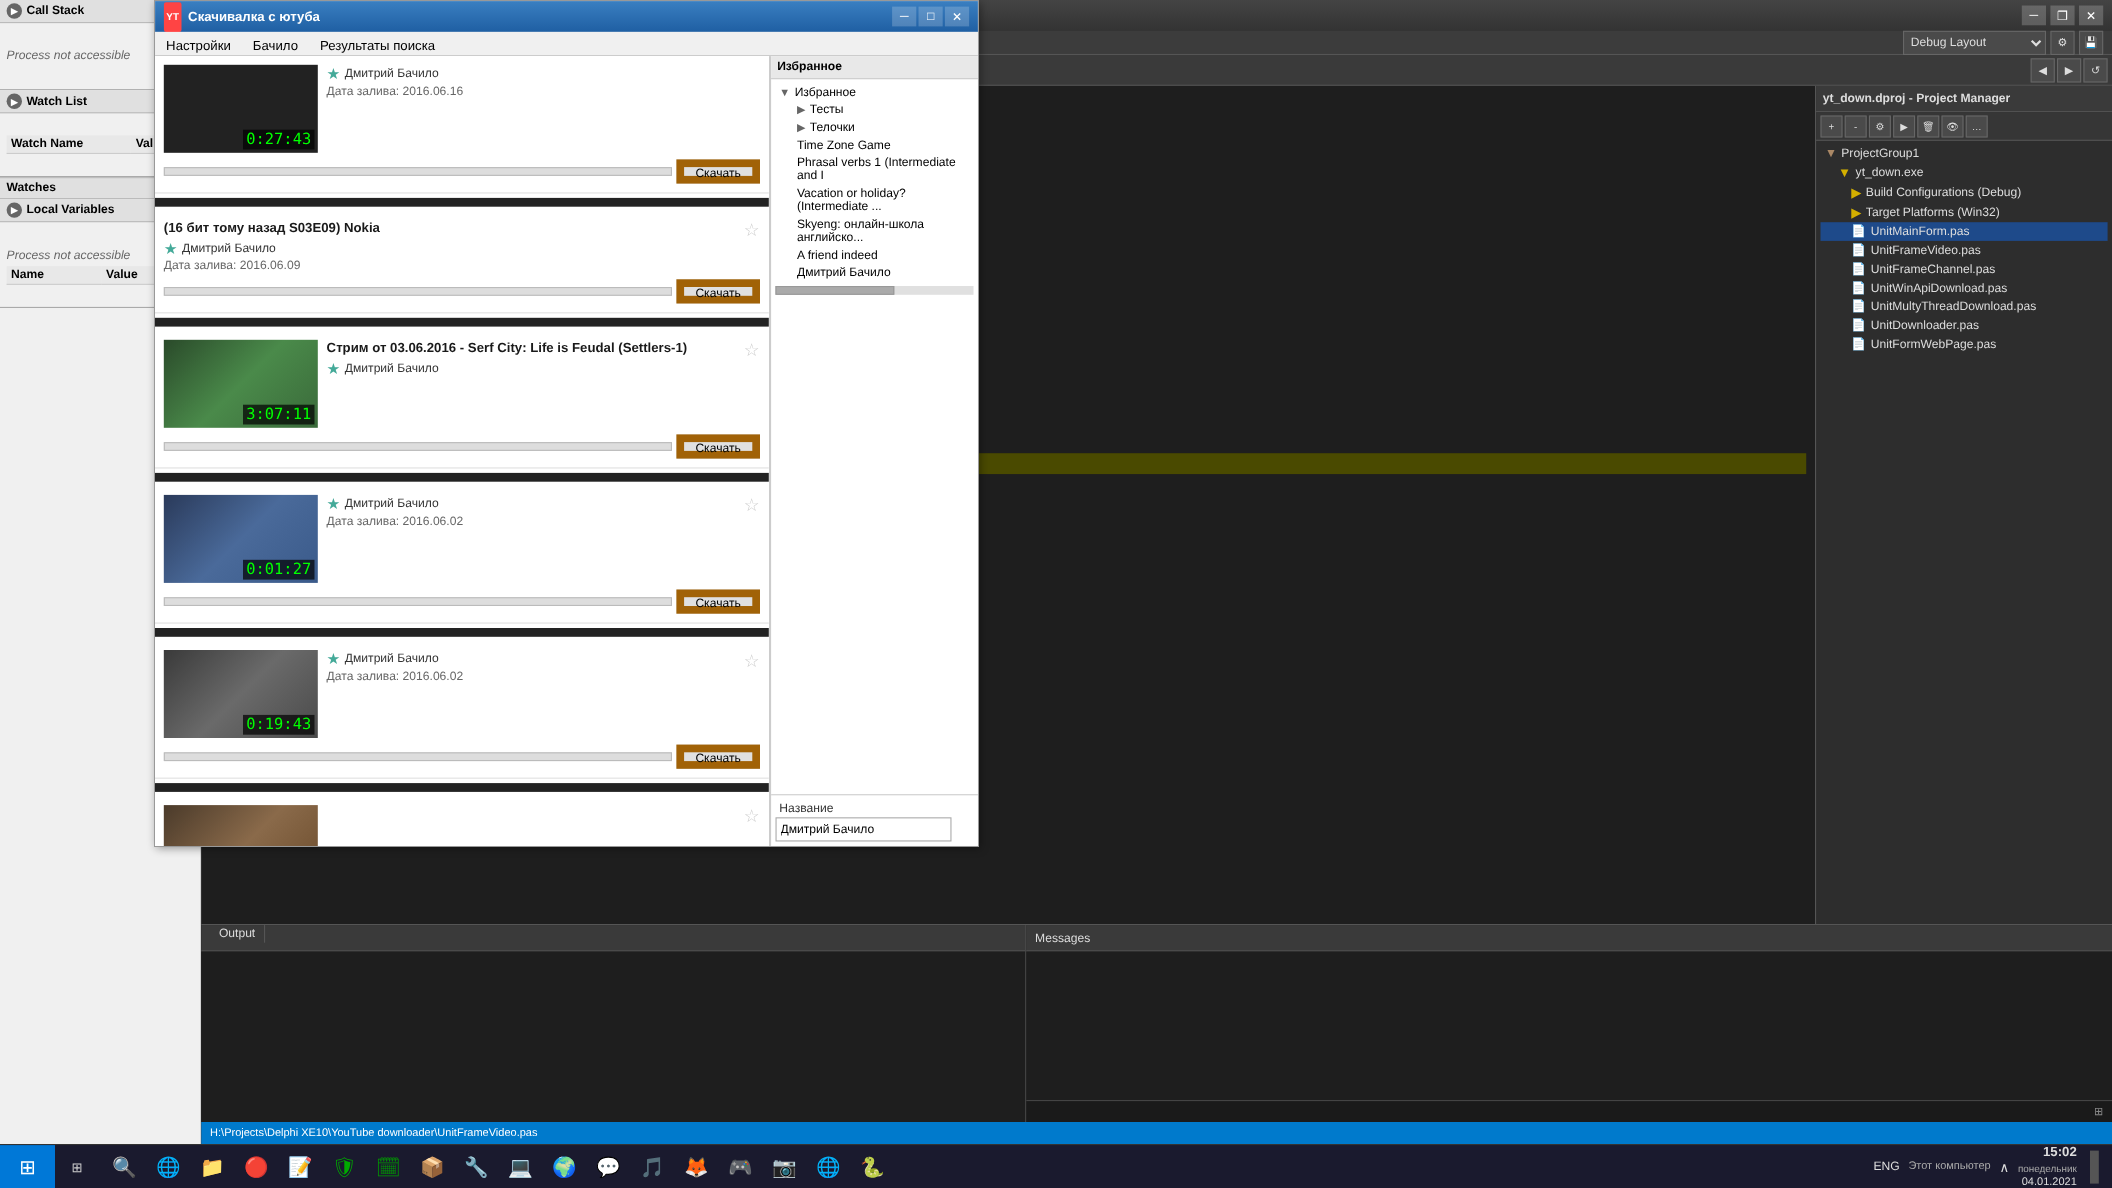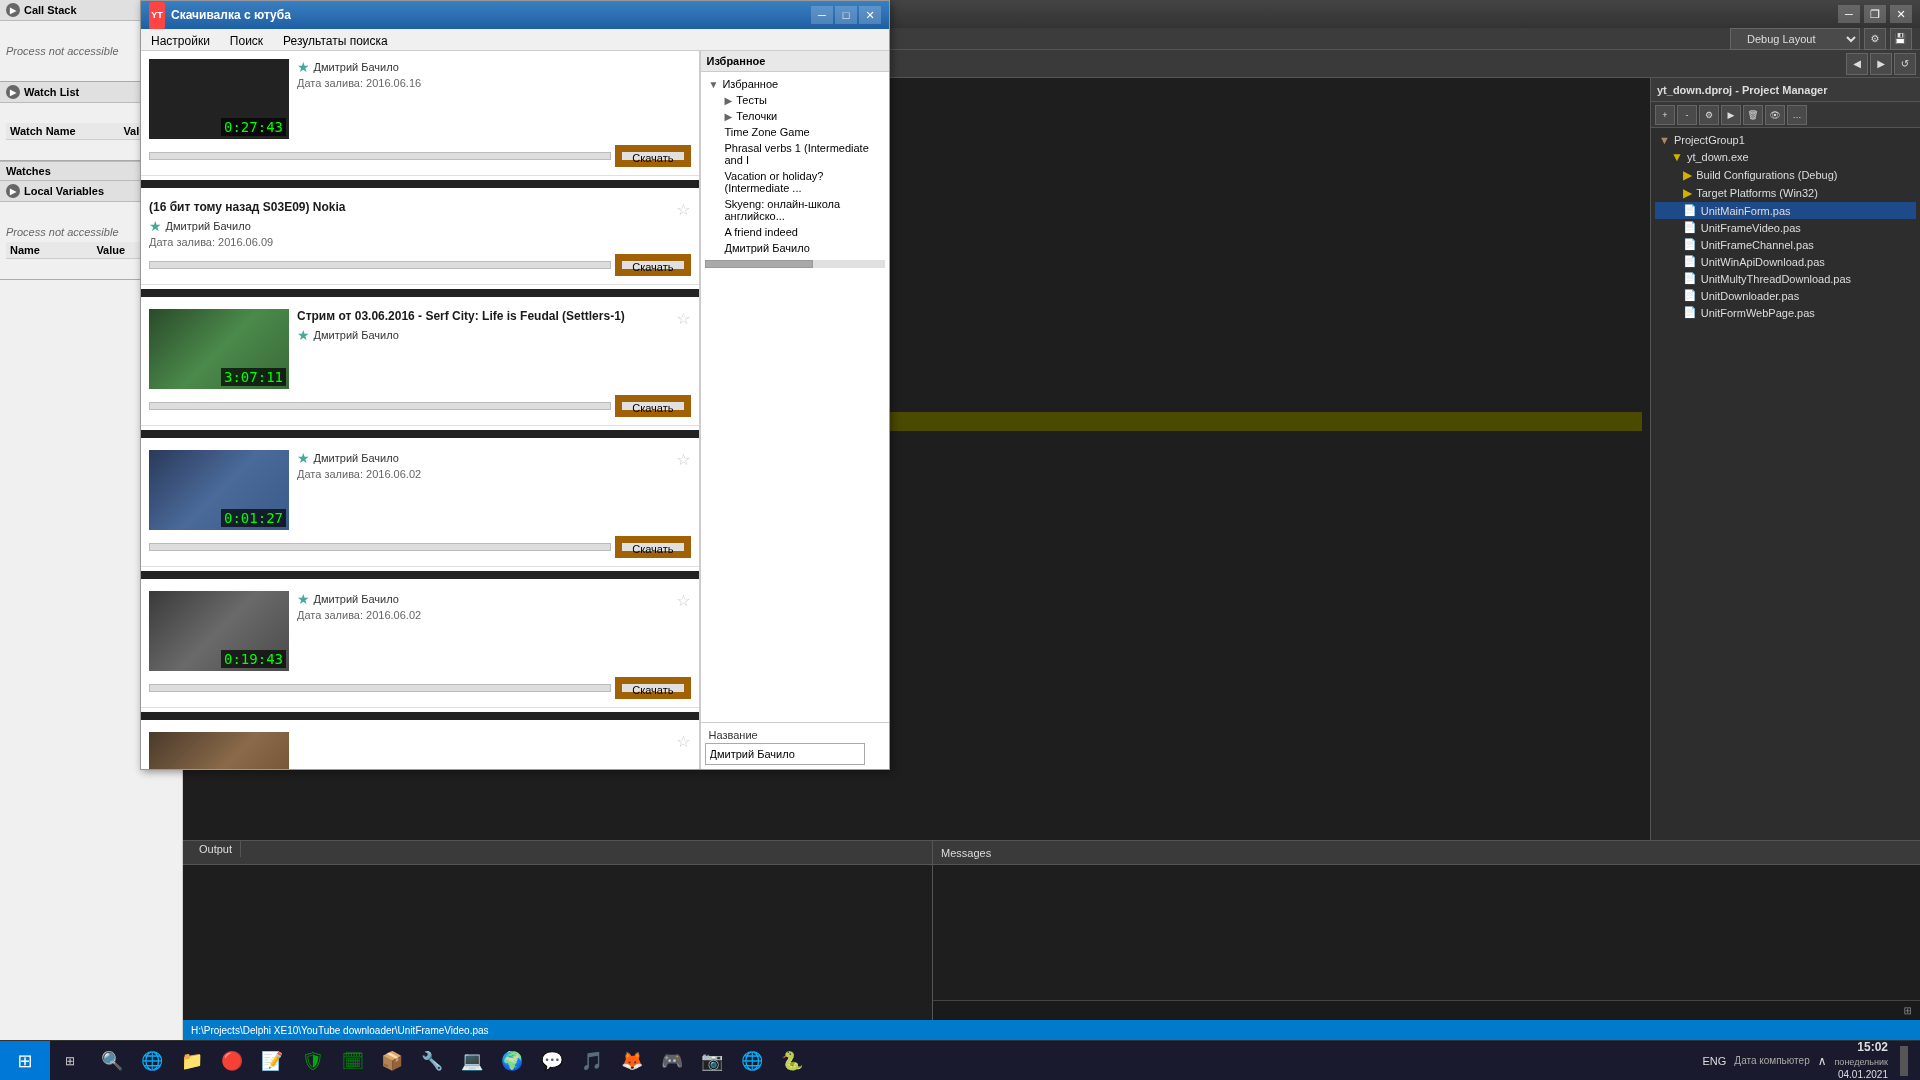--- a/index.html
+++ b/index.html
@@ -70,21 +70,21 @@
     .fav-label { font-size: 11px; color: #333; padding: 2px 4px; }
     .fav-input { width: 160px; height: 22px; border: 1px solid #aaa; padding: 0 4px; font-size: 11px; }
 
     
     .delphi-ide { flex: 1; height: 1040px; background: #2d2d2d; display: flex; flex-direction: column; }
     .delphi-titlebar { height: 28px; background: linear-gradient(to bottom, #444, #333); display: flex; align-items: center; padding: 0 8px; color: #ddd; font-size: 12px; }
     .delphi-menu { height: 22px; background: #3c3c3c; display: flex; align-items: center; border-bottom: 1px solid #555; }
     .delphi-menu-item { padding: 2px 8px; color: #ddd; font-size: 12px; cursor: pointer; }
     .delphi-toolbar { height: 28px; background: #3a3a3a; border-bottom: 1px solid #555; display: flex; align-items: center; padding: 0 4px; gap: 2px; }
     .delphi-tool-btn { width: 22px; height: 22px; background: #4a4a4a; border: 1px solid #666; color: #ddd; font-size: 10px; cursor: pointer; display: flex; align-items: center; justify-content: center; }
-    .delphi-dropdown { height: 22px; padding: 0 12px; background: #4a4a4a; border: 1px solid #666; color: #ddd; font-size: 11px; }
+    .delphi-dropdown { height: 22px; padding: 0 2px; background: #4a4a4a; border: 1px solid #666; color: #ddd; font-size: 11px; }
     .delphi-body { flex: 1; display: flex; overflow: hidden; }
 
     
     .code-editor { flex: 1; background: #1e1e1e; color: #d4d4d4; font-family: 'Courier New', monospace; font-size: 12px; overflow-y: auto; padding: 8px; line-height: 1.6; position: relative; }
     .code-line { white-space: pre; }
     .code-number { color: #b5cea8; }
     .highlighted-line { background: #4a4a00; }
 
     
     .project-manager { width: 270px; background: #2d2d2d; border-left: 1px solid #555; display: flex; flex-direction: column; }
@@ -189,21 +189,21 @@
       <span>Скачивалка с ютуба</span>
       <div class="window-controls">
         <button class="win-ctrl">─</button>
         <button class="win-ctrl">□</button>
         <button class="win-ctrl close">✕</button>
       </div>
     </div>
 
     <div class="yt-menu">
       <span class="yt-menu-item">Настройки</span>
-      <span class="yt-menu-item">Поиск</span>
+      <span class="yt-menu-item">Бачило</span>
       <span class="yt-menu-item">Результаты поиска</span>
     </div>
 
     <div class="yt-content">
 
       <div class="search-results">
 
         <div class="search-result-item">
           <div class="result-row">
             <div class="result-thumb" style="background:#222;">
@@ -595,21 +595,21 @@
       </div>
     <div class="taskbar-icon">
         <span style="font-size:18px; color:#0a8;">🌐</span>
       </div>
     <div class="taskbar-icon">
         <span style="font-size:18px; color:#0d0;">🐍</span>
       </div>
   </div>
   <div class="taskbar-right">
     <span style="font-size:11px;">ENG</span>
-    <span style="font-size:10px; color:#aaa;">Дата компьютер</span>
+    <span style="font-size:10px; color:#aaa;">Этот компьютер</span>
     <span style="font-size:12px;">∧</span>
     <div class="taskbar-clock">
       <div style="font-size:12px; font-weight:bold;">15:02</div>
       <div style="font-size:9px; color:#aaa;">понедельник</div>
       <div style="font-size:10px;">04.01.2021</div>
     </div>
     <span style="width:8px; height:30px; background:#555; cursor:pointer; margin-left:4px;"></span>
   </div>
 </div>
 

